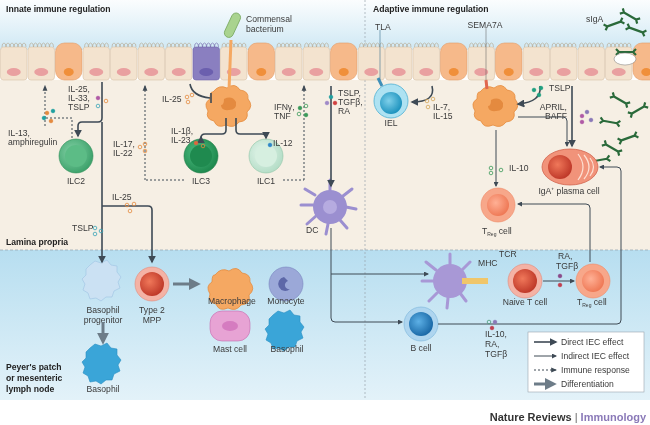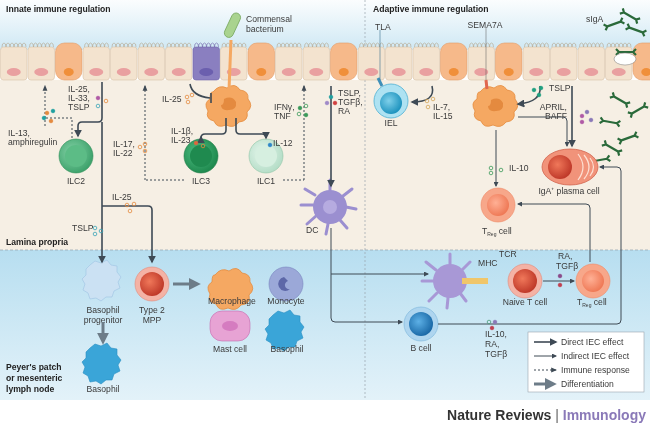--- a/index.html
+++ b/index.html
@@ -1,20 +1,20 @@
 <!DOCTYPE html>
 <html><head>
 <meta charset="utf-8">
 <style>
   html,body{margin:0;padding:0;background:#fff;}
   body{width:650px;height:425px;position:relative;overflow:hidden;font-family:"Liberation Sans",sans-serif;}
   #fig{position:absolute;left:0;top:0;width:650px;height:425px;}
   .lbl{font-family:"Liberation Sans",sans-serif;font-size:8.6px;fill:#3a3a3a;}
   .sec{font-family:"Liberation Sans",sans-serif;font-size:8.6px;font-weight:bold;fill:#222;}
-  #credit{position:absolute;right:4px;bottom:2px;font-size:14px;font-family:"Liberation Sans",sans-serif;}
+  #credit{position:absolute;right:4px;bottom:2px;font-size:11px;font-family:"Liberation Sans",sans-serif;}
   #credit .j{font-weight:bold;color:#333;}
   #credit .sep{color:#666;}
   #credit .s{color:#8a79b8;font-weight:bold;}
 </style>
 </head>
 <body>
 
 <svg id="fig" viewBox="0 0 650 425" xmlns="http://www.w3.org/2000/svg">
   <defs>
     <linearGradient id="gLumen" x1="0" y1="0" x2="0" y2="1">

